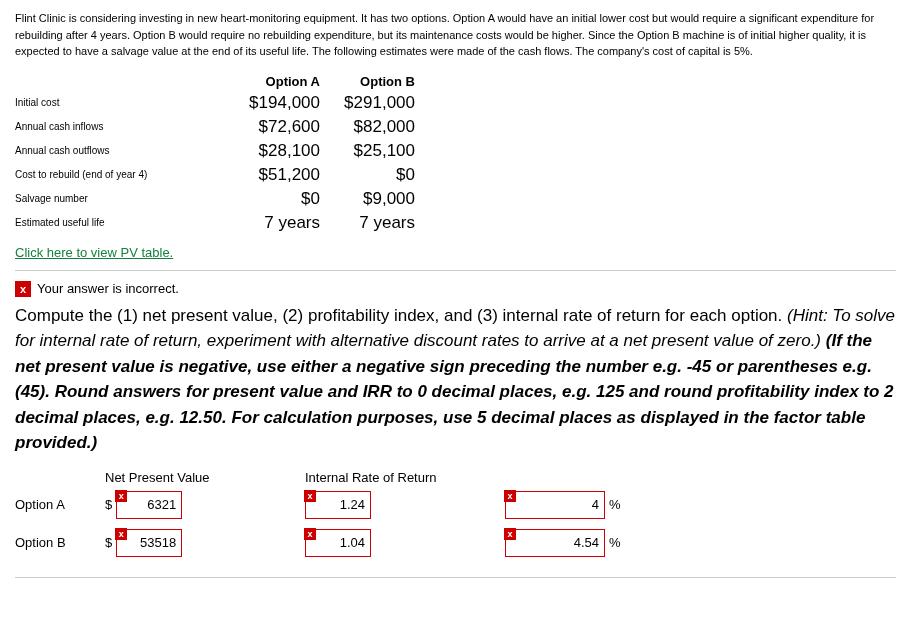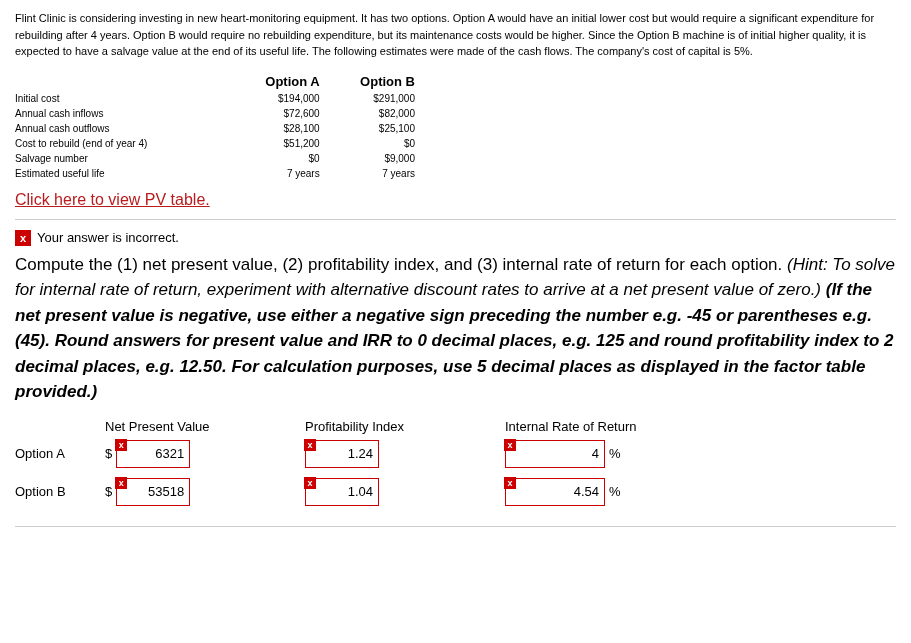--- a/index.html
+++ b/index.html
@@ -30,25 +30,25 @@
     }
     .data-table td:first-child {
       text-align: left;
       padding: 2px 10px 2px 0;
       font-size: 10px;
       width: 230px;
     }
     .data-table td {
       text-align: right;
       padding: 2px 20px 2px 0;
-      font-size: 10px;
+      font-size: 17px;
     }
     .pv-link {
-      color: #b91c1c;
-      font-size: 16px;
+      color: #15803d;
+      font-size: 13px;
       display: block;
       margin: 8px 0 10px 0;
     }
     .divider {
       border: none;
       border-top: 1px solid #ccc;
       margin: 8px 0;
     }
     .incorrect-banner {
       display: flex;
@@ -133,21 +133,21 @@
       font-weight: bold;
       text-align: center;
       line-height: 12px;
       z-index: 10;
     }
     .answer-input {
       border: 1.5px solid #cc0000;
       padding: 3px 5px;
       font-size: 13px;
       text-align: right;
-      width: 74px;
+      width: 66px;
       height: 28px;
     }
     .answer-input-wide {
       width: 100px;
     }
   </style>
 </head>
 <body>
 
 <div class="problem-text">
@@ -207,21 +207,20 @@
 
 <div class="instruction-text">
   Compute the (1) net present value, (2) profitability index, and (3) internal rate of return for each option. <em>(Hint: To solve for internal rate of return, experiment with alternative discount rates to arrive at a net present value of zero.)</em> <strong>(If the net present value is negative, use either a negative sign preceding the number e.g. -45 or parentheses e.g. (45). Round answers for present value and IRR to 0 decimal places, e.g. 125 and round profitability index to 2 decimal places, e.g. 12.50. For calculation purposes, use 5 decimal places as displayed in the factor table provided.)</strong>
 </div>
 
 <div class="answers-section">
 
   <div class="answers-header">
     <div></div>
     <div>Net Present Value</div>
-    <div>Profitability Index</div>
     <div>Internal Rate of Return</div>
   </div>
 
   <div class="answers-row">
     <div class="option-label">Option A</div>
 
     <div class="input-group">
       <span class="dollar-sign">$</span>
       <div class="input-wrapper">
         <span class="small-x">x</span>

